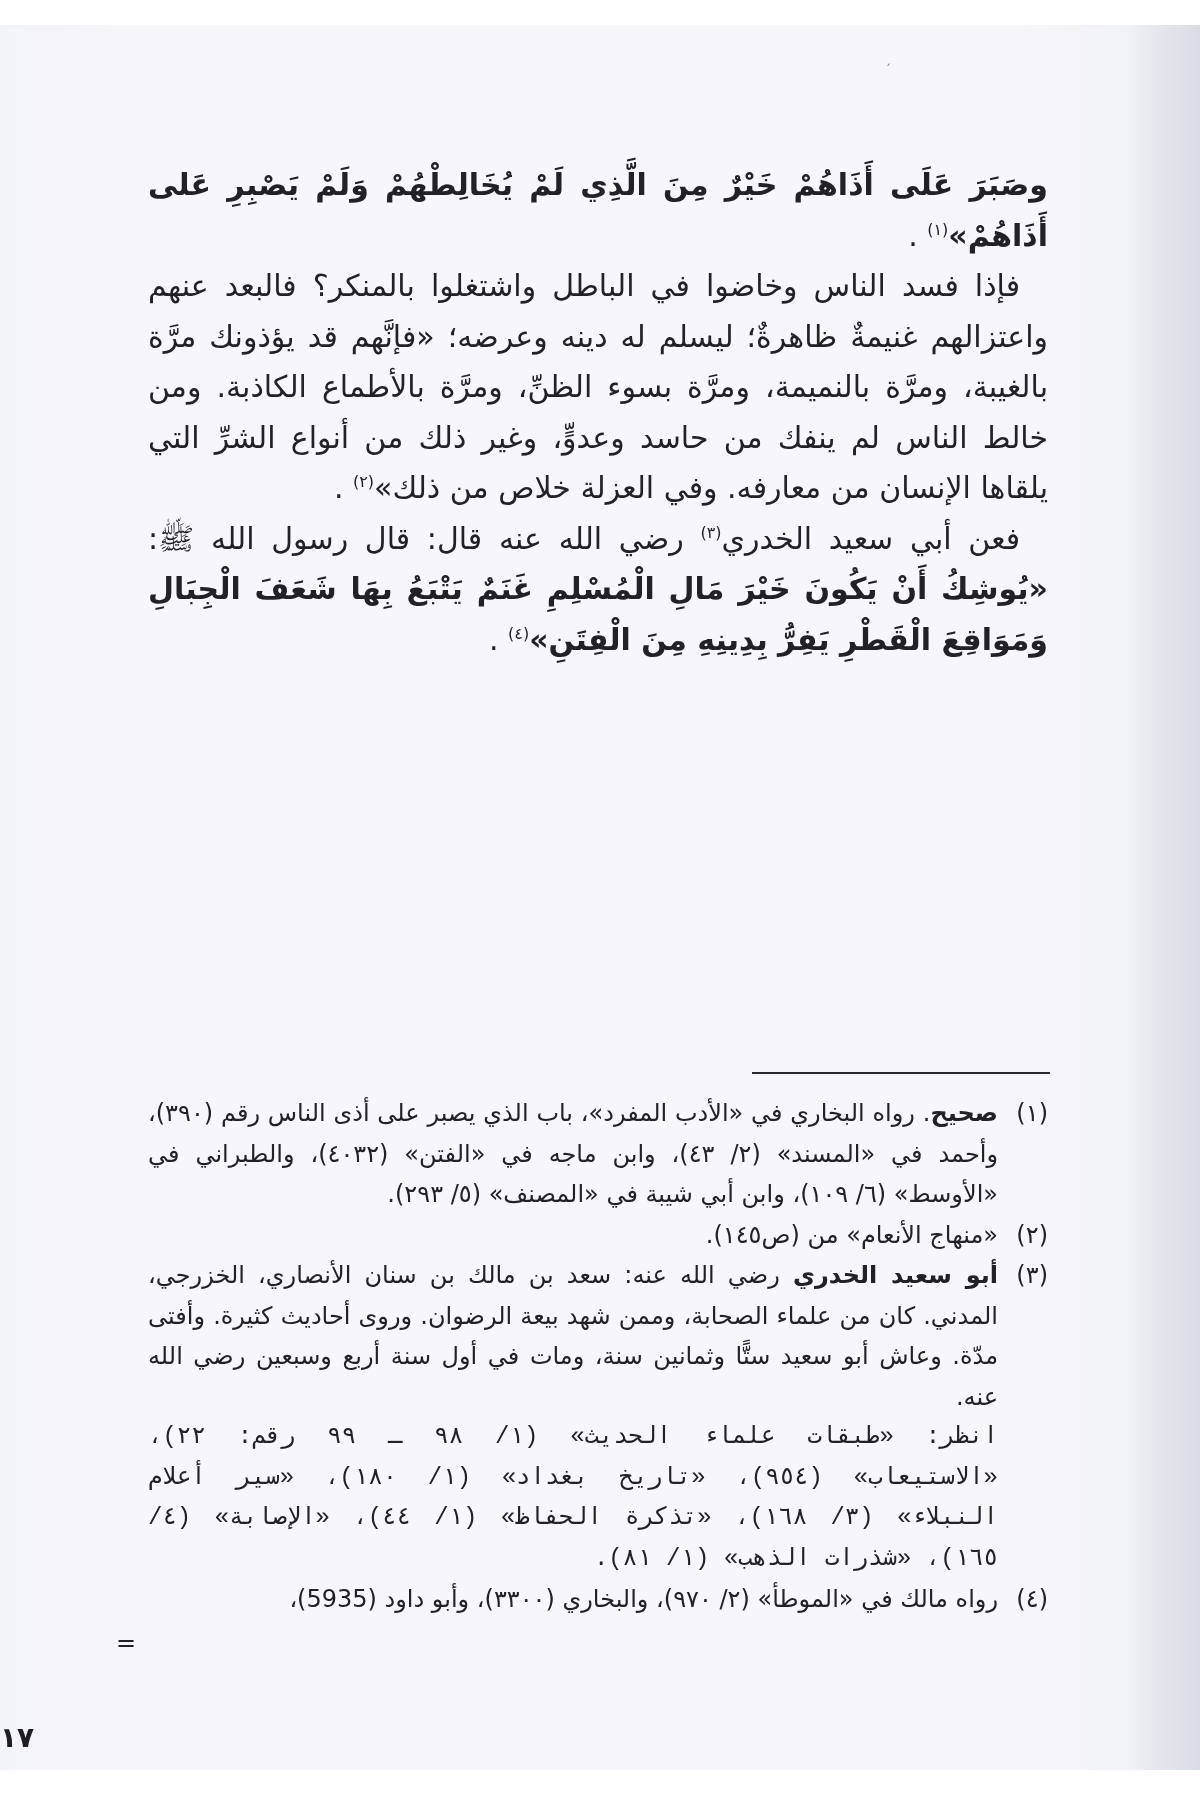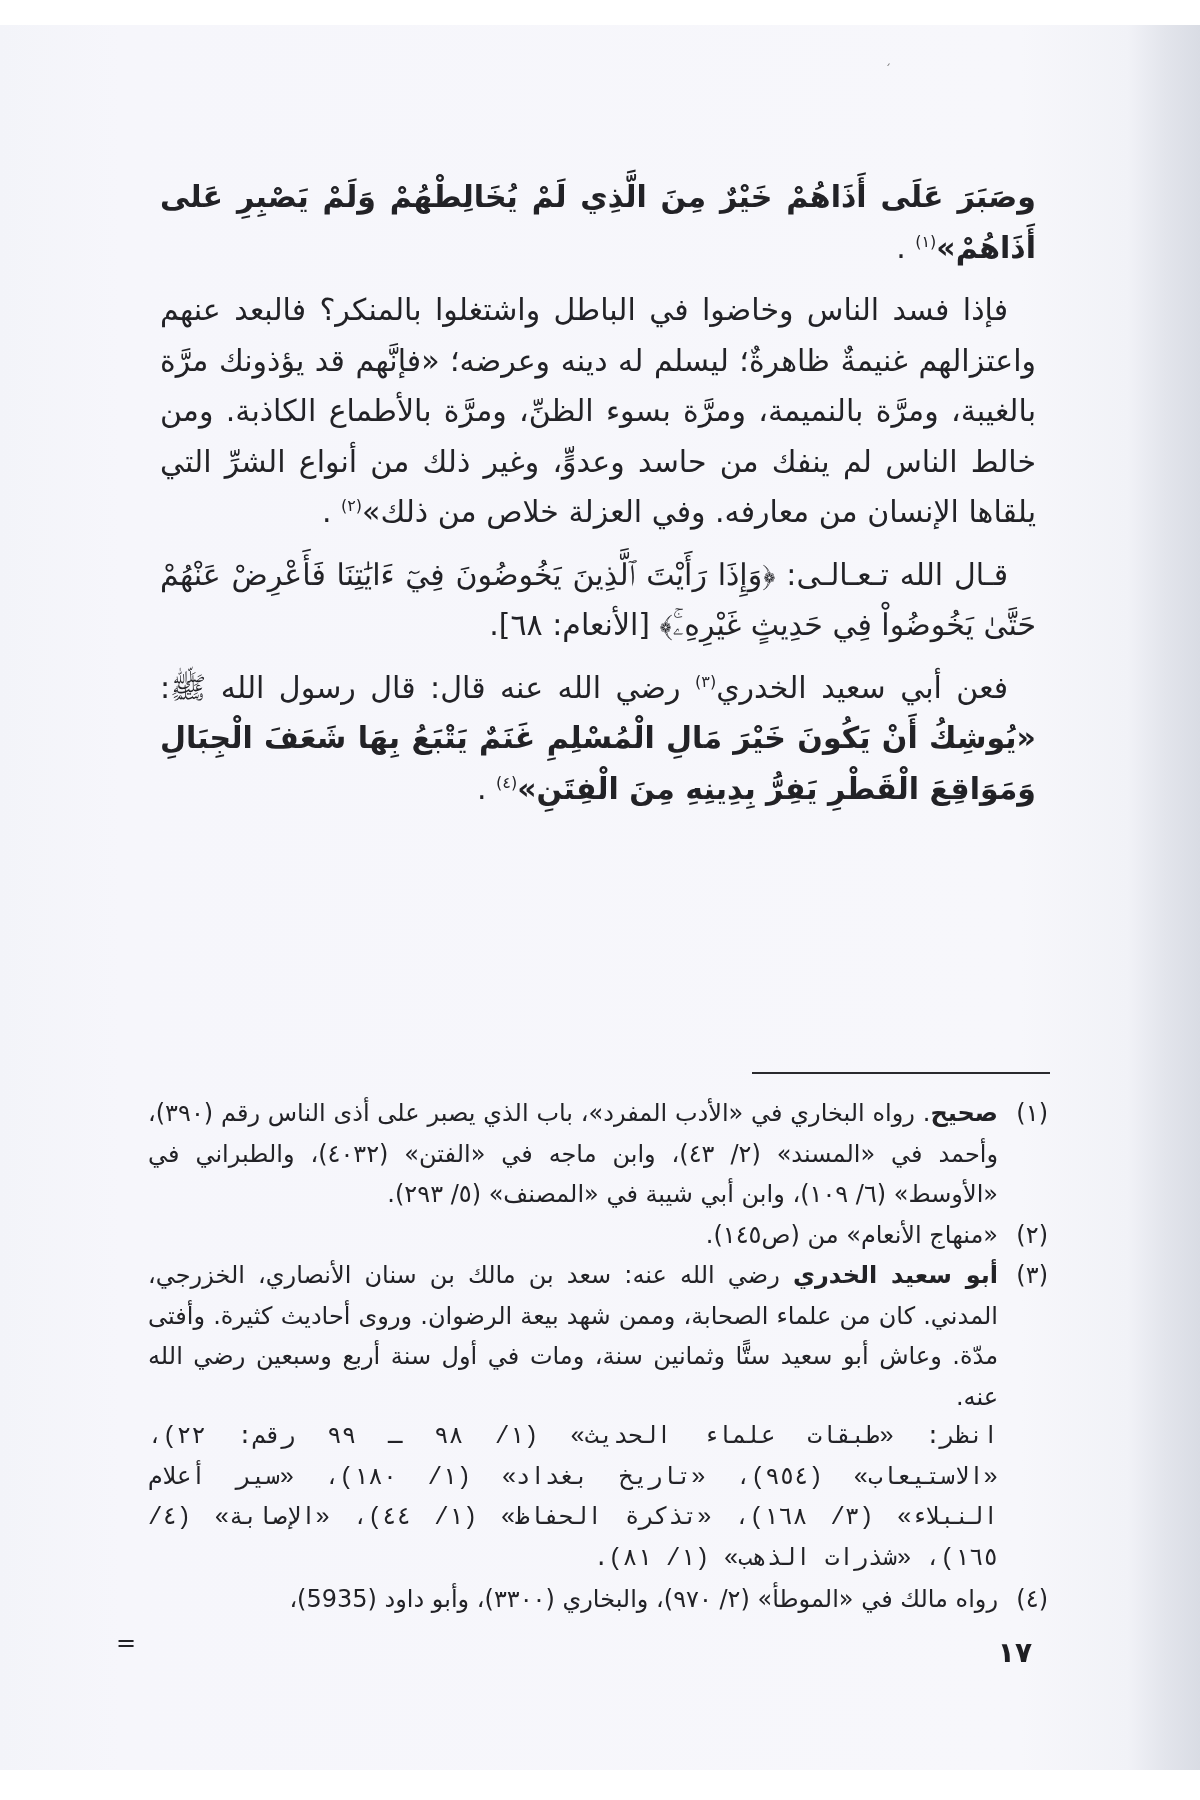--- a/index.html
+++ b/index.html
@@ -27,21 +27,21 @@
       text-align-last: right;
       color: #222226;
       font-family: "DejaVu Sans", sans-serif;
     }
     .main {
       top: 135px;
       font-size: 30px;
       line-height: 50.5px;
     }
     .main p {
-      margin: 12px;
+      margin: 0;
     }
     .main .indent {
       text-indent: 28px;
     }
     .bold {
       font-weight: bold;
     }
     .quran {
       font-family: "DejaVu Serif", serif;
     }
@@ -87,22 +87,22 @@
       left: 116px;
       top: 1604px;
       font-family: "DejaVu Sans", sans-serif;
       font-size: 24px;
       color: #222226;
     }
     .page-number {
       position: absolute;
       left: 0;
       width: 1032px;
-      top: 1611px;
-      text-align: right;
+      top: 1696px;
+      text-align: left;
       font-family: "DejaVu Sans", sans-serif;
       font-weight: bold;
       font-size: 28px;
       color: #1e1e22;
       direction: rtl;
     }
     .top-mark {
       position: absolute;
       left: 885px;
       top: 27px;
@@ -117,23 +117,20 @@
 <div class="page">
 
   <span class="top-mark">ˏ</span>
 
   <div class="text-block main">
     <p>
       <span class="bold">وصَبَرَ عَلَى أَذَاهُمْ خَيْرٌ مِنَ الَّذِي لَمْ يُخَالِطْهُمْ وَلَمْ يَصْبِرِ عَلى أَذَاهُمْ»</span><sup>(١)</sup><span> .</span>
     </p>
     <p class="indent">
       <span>فإذا فسد الناس وخاضوا في الباطل واشتغلوا بالمنكر؟ فالبعد عنهم واعتزالهم غنيمةٌ ظاهرةٌ؛ ليسلم له دينه وعرضه؛ «فإنَّهم قد يؤذونك مرَّة بالغيبة، ومرَّة بالنميمة، ومرَّة بسوء الظنِّ، ومرَّة بالأطماع الكاذبة. ومن خالط الناس لم ينفك من حاسد وعدوٍّ، وغير ذلك من أنواع الشرِّ التي يلقاها الإنسان من معارفه. وفي العزلة خلاص من ذلك»</span><sup>(٢)</sup><span> .</span>
-    </p>
-    <p class="indent">
-      <span>قـال الله تـعـالـى: </span><span class="quran">﴿وَإِذَا رَأَيْتَ ٱلَّذِينَ يَخُوضُونَ فِيٓ ءَايَٰتِنَا فَأَعْرِضْ عَنْهُمْ حَتَّىٰ يَخُوضُواْ فِي حَدِيثٍ غَيْرِهِۦۚ﴾</span><span> [الأنعام: ٦٨].</span>
     </p>
     <p class="indent">
       <span>فعن أبي سعيد الخدري</span><sup>(٣)</sup><span> رضي الله عنه</span><span> قال: قال رسول الله ﷺ: </span><span class="bold">«يُوشِكُ أَنْ يَكُونَ خَيْرَ مَالِ الْمُسْلِمِ غَنَمٌ يَتْبَعُ بِهَا شَعَفَ الْجِبَالِ وَمَوَاقِعَ الْقَطْرِ يَفِرُّ بِدِينِهِ مِنَ الْفِتَنِ»</span><sup>(٤)</sup><span> .</span>
     </p>
   </div>
 
   <div class="separator"></div>
 
   <div class="text-block footnotes">
     <div class="fn">

